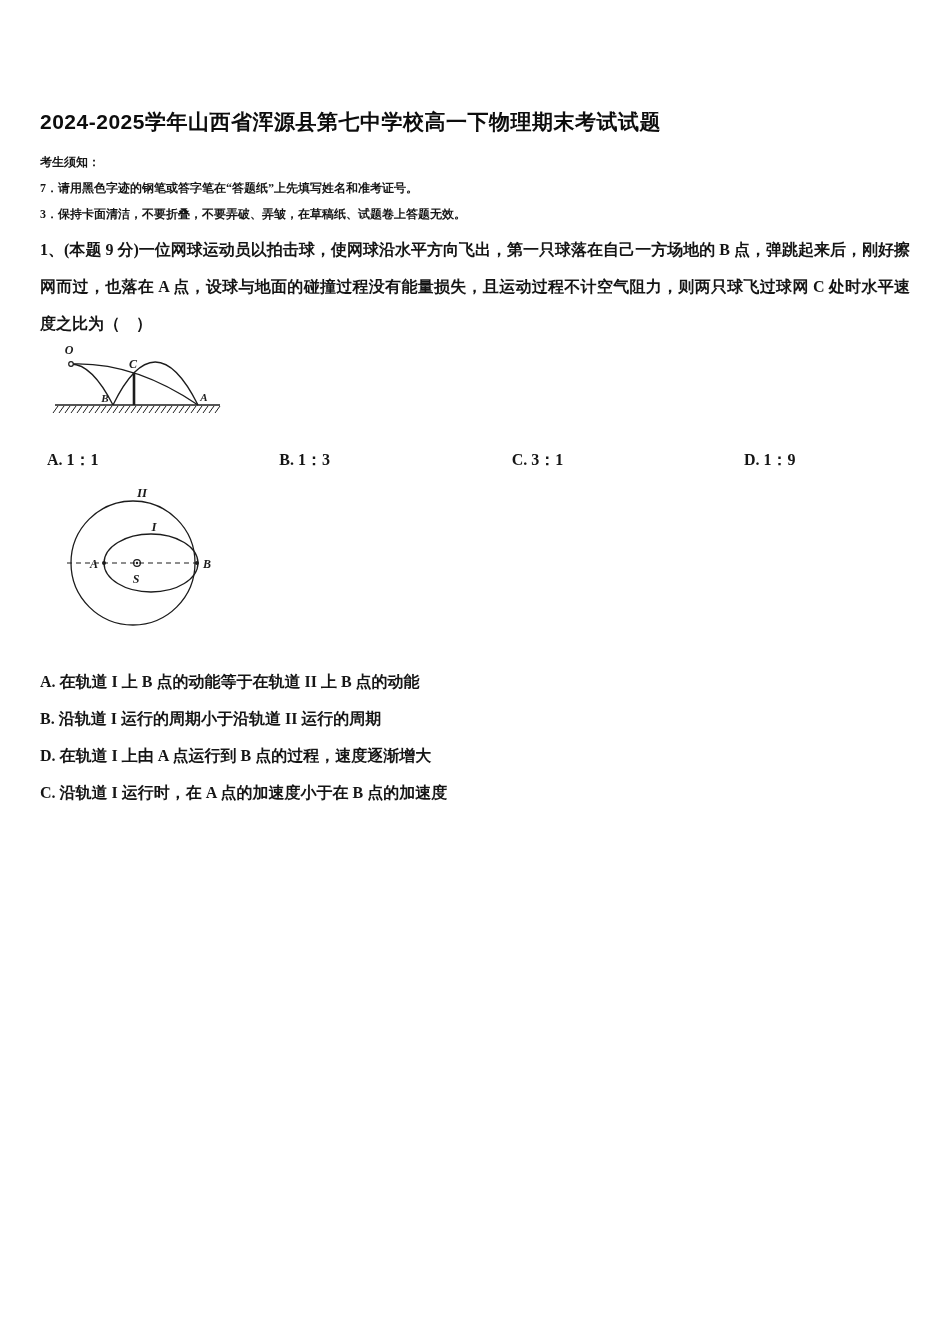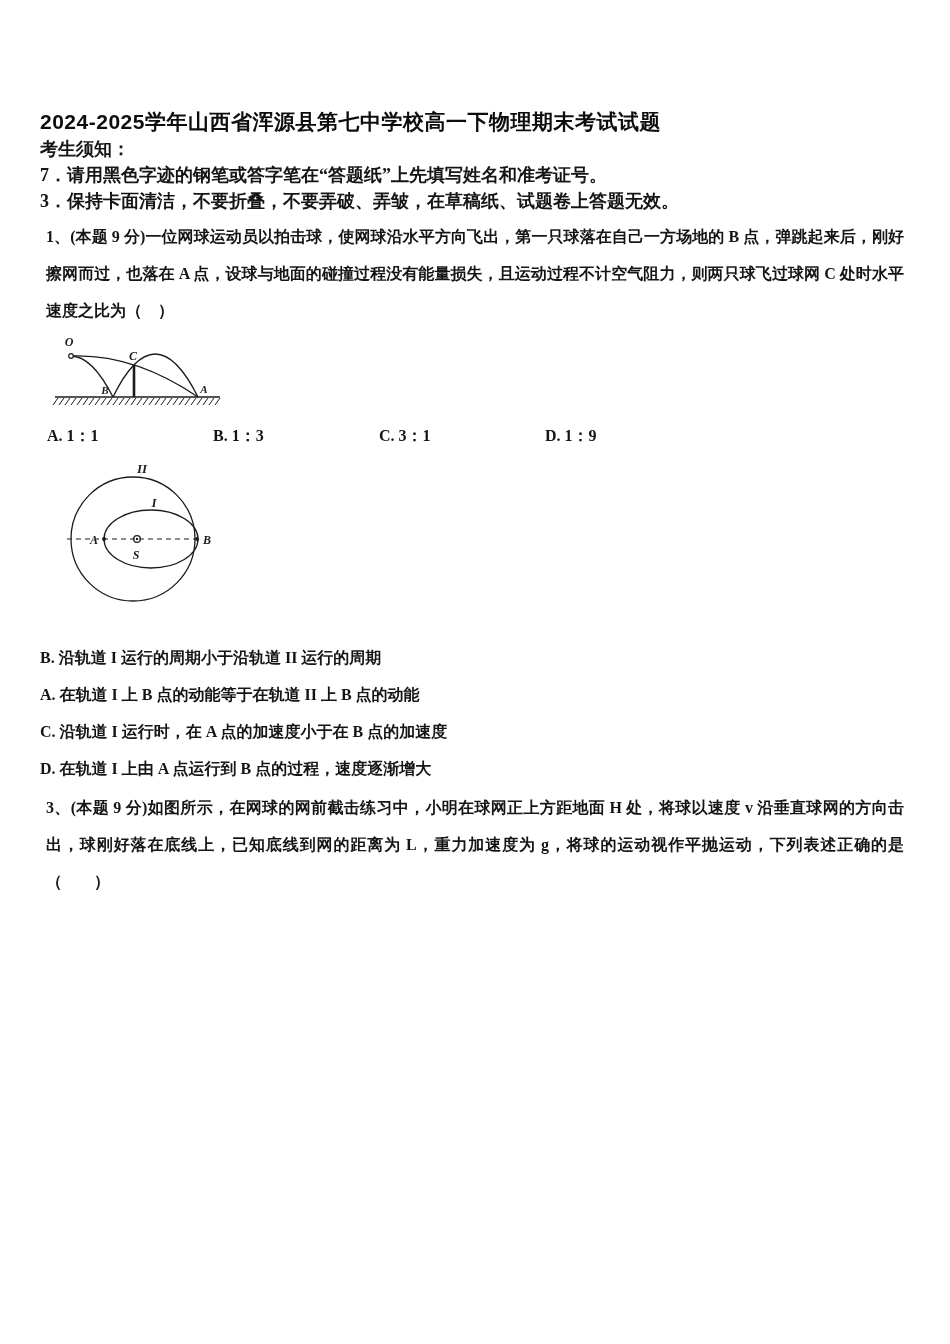--- a/index.html
+++ b/index.html
@@ -7,32 +7,32 @@
     width:950px;height:1344px;background:#ffffff;color:#151515;
     font-family:"Liberation Serif","DejaVu Serif",serif;
     overflow:hidden;
   }
   .page{padding:0 40px;box-sizing:border-box;}
   .title{
     margin:108px 0 0 0;text-align:left;
     font-family:"Liberation Sans","DejaVu Sans",sans-serif;
     font-weight:900;font-size:21px;letter-spacing:0.5px;color:#0d0d0d;
   }
-  .notice{margin-top:0;font-size:18px;font-weight:600;line-height:26px;}
+  .notice{margin-top:13px;font-size:12px;font-weight:600;line-height:26px;}
   .notice-item{text-align:justify;}
   .section-heading{margin-top:22px;font-size:16px;font-weight:600;line-height:24px;}
-  .q-para{margin:6px;font-size:16px;font-weight:600;line-height:37px;text-align:justify;}
+  .q-para{margin:0;font-size:16px;font-weight:600;line-height:37px;text-align:justify;}
   .q1{margin-top:4px;}
   .q2{margin-top:10px;}
   .q3{margin-top:2px;}
   .fig1-wrap{margin:1px 0 0 8px;width:182px;}
   .fig2-wrap{margin:12px 0 0 16px;width:168px;}
   .opt-row{
-    display:flex;margin-top:3px;padding-left:7px;
-    font-size:16px;font-weight:600;line-height:24px;
+    display:flex;margin-top:19px;padding-left:7px;
+    font-size:16px;font-weight:600;line-height:24px;justify-content:space-between;
   }
   .opt-row .opt{width:166px;flex:0 0 auto;}
   .opt-list{margin-top:23px;font-size:16px;font-weight:600;line-height:37px;}
   svg .stroke{fill:none;stroke:#1c1c1c;stroke-width:1.3;}
   svg text{
     font-family:"Liberation Serif","DejaVu Serif",serif;
     font-style:italic;font-weight:700;fill:#1c1c1c;
   }
 </style>
 </head>
@@ -90,21 +90,20 @@
       <circle cx="81" cy="79" r="1.2" fill="#1c1c1c"></circle>
       <text x="86" y="13" font-size="13" text-anchor="middle">II</text>
       <text x="98" y="47" font-size="13" text-anchor="middle">I</text>
       <text x="38" y="84" font-size="12" text-anchor="middle">A</text>
       <text x="151" y="84" font-size="12" text-anchor="middle">B</text>
       <text x="80" y="99" font-size="12" text-anchor="middle">S</text>
     </svg>
   </div>
 
   <div class="opt-list">
+    <div>A. 在轨道 I 上 B 点的动能等于在轨道 II 上 B 点的动能</div>
     <div>B. 沿轨道 I 运行的周期小于沿轨道 II 运行的周期</div>
-    <div>A. 在轨道 I 上 B 点的动能等于在轨道 II 上 B 点的动能</div>
+    <div>D. 在轨道 I 上由 A 点运行到 B 点的过程，速度逐渐增大</div>
     <div>C. 沿轨道 I 运行时，在 A 点的加速度小于在 B 点的加速度</div>
-    <div>D. 在轨道 I 上由 A 点运行到 B 点的过程，速度逐渐增大</div>
   </div>
 
-  <p class="q-para q3">3、(本题 9 分)如图所示，在网球的网前截击练习中，小明在球网正上方距地面 H 处，将球以速度 v 沿垂直球网的方向击出，球刚好落在底线上，已知底线到网的距离为 L，重力加速度为 g，将球的运动视作平抛运动，下列表述正确的是（　　）</p>
 
 </div>
 
 </body></html>

